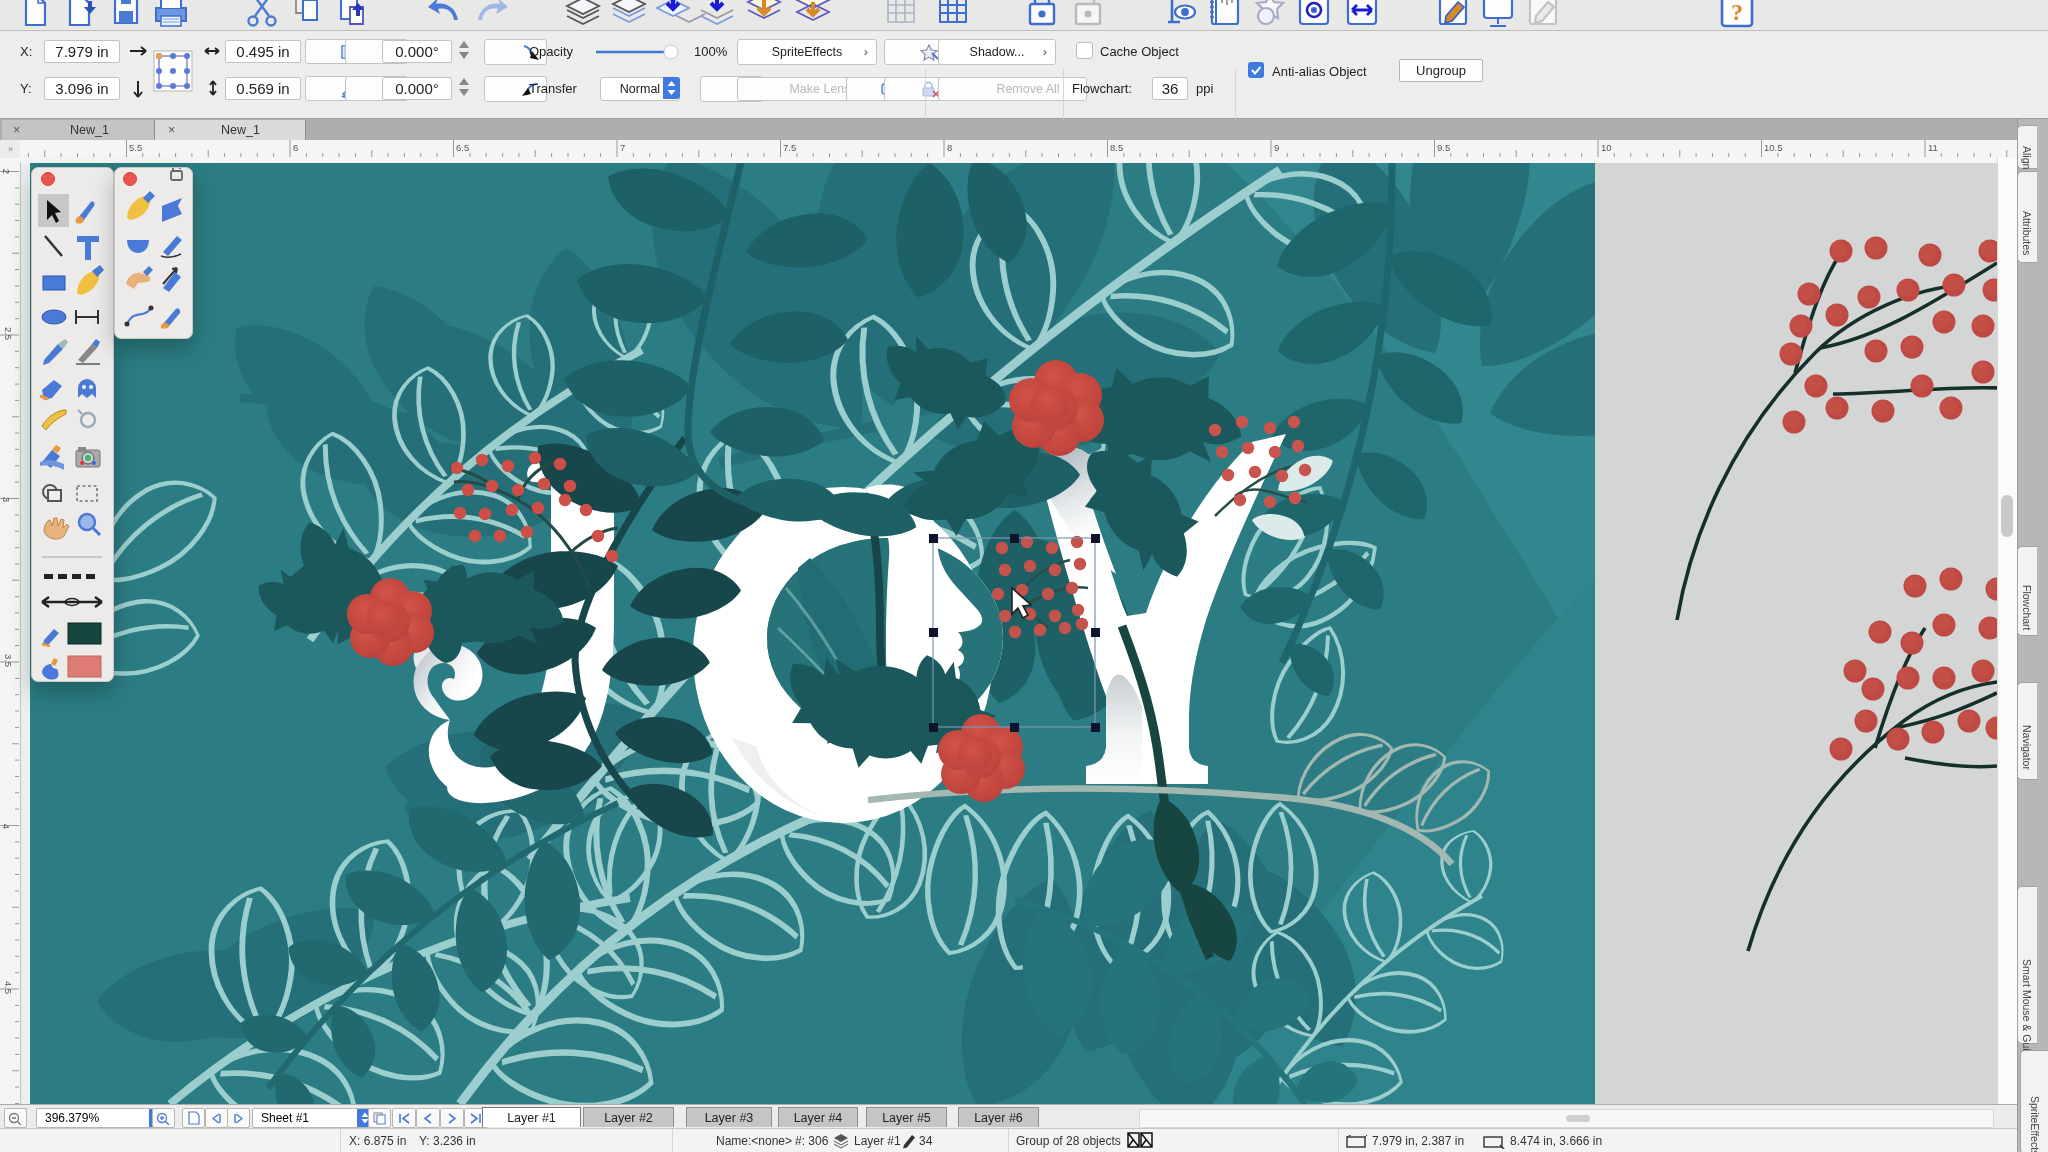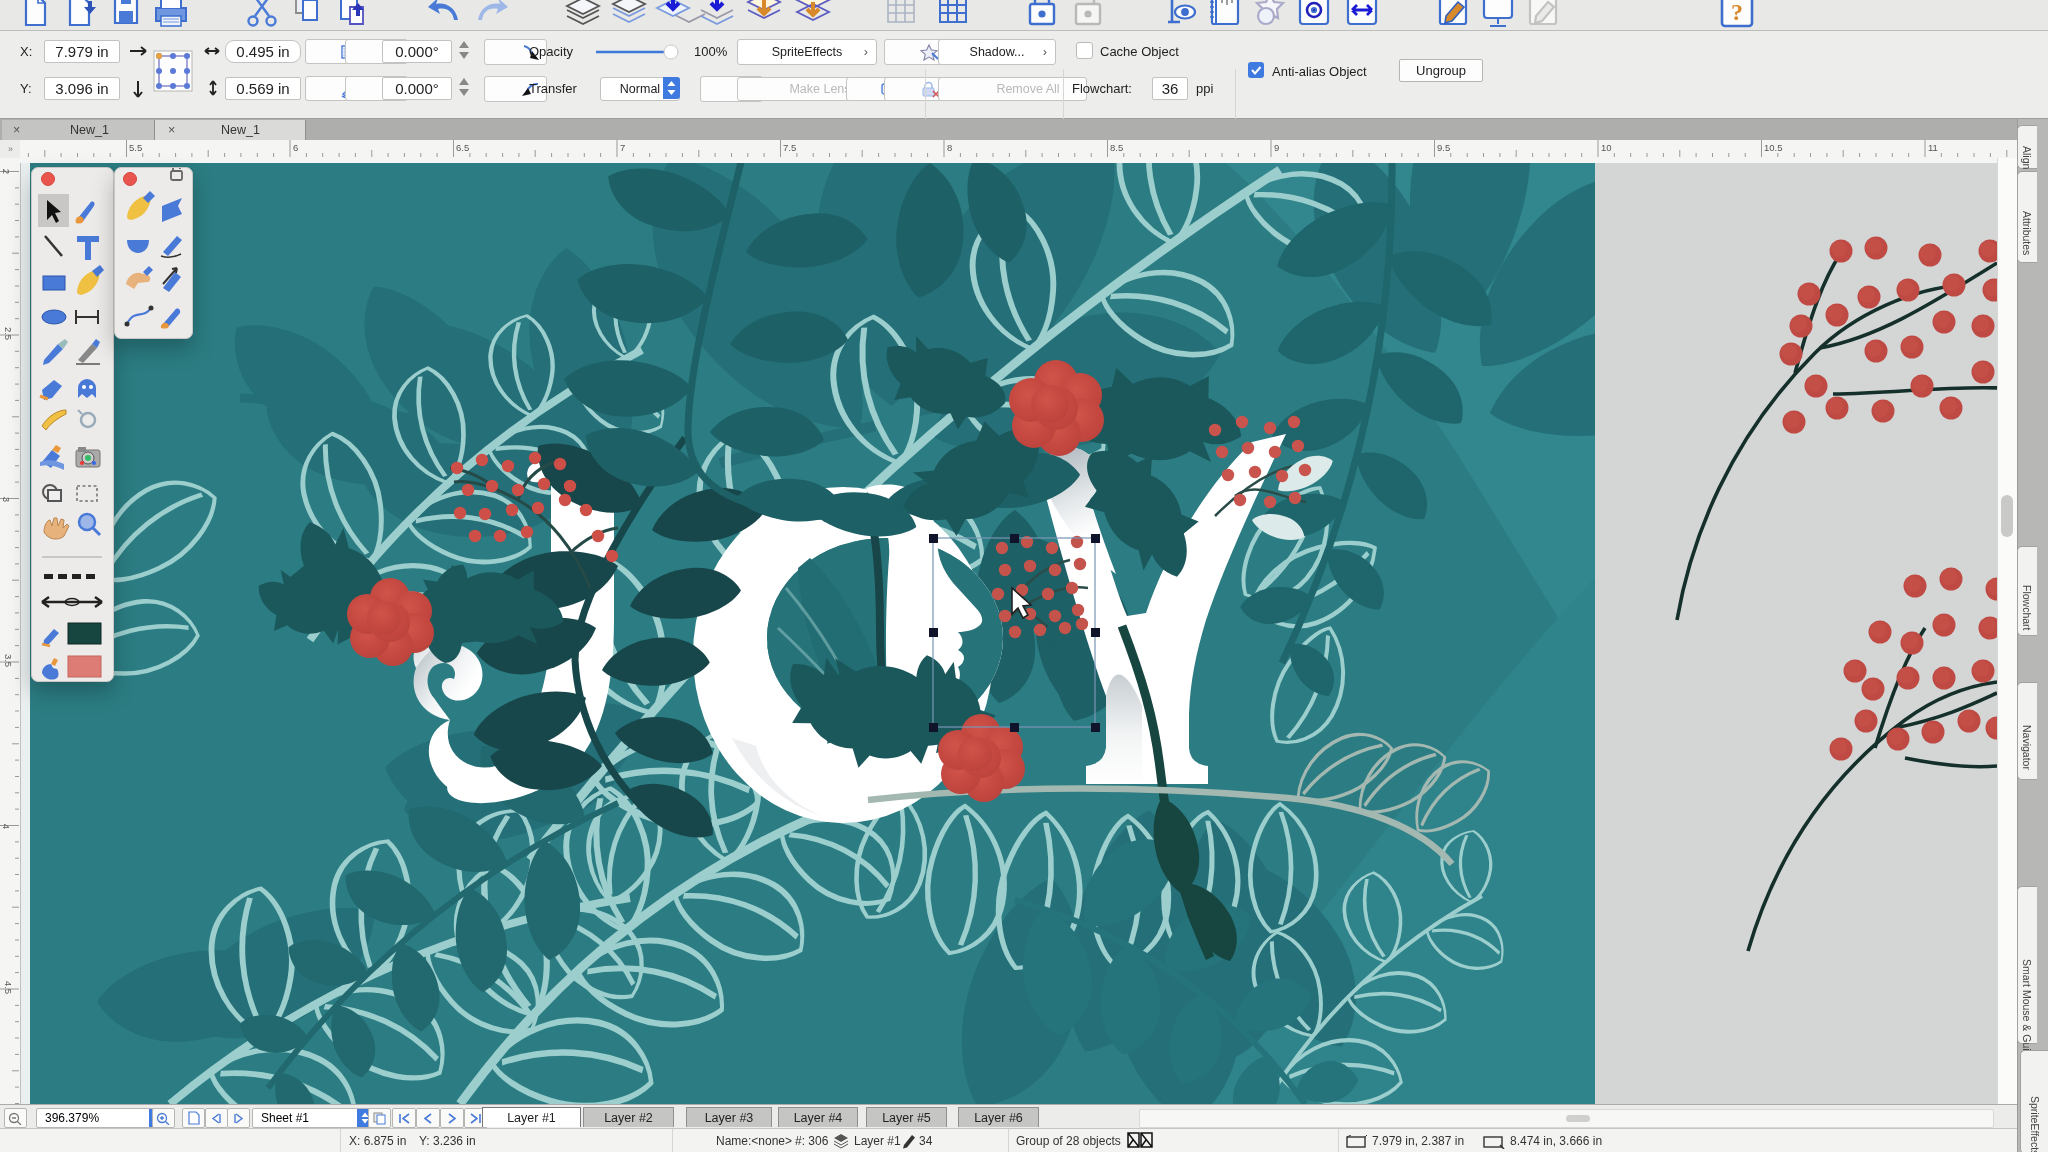--- a/index.html
+++ b/index.html
@@ -203,21 +203,21 @@
         <circle cx="33" cy="49" r="3"></circle>
         <circle cx="47" cy="49" r="3"></circle>
         <circle cx="61" cy="49" r="3"></circle>
       </g>
     <circle cx="33" cy="19" r="3" fill="#e8a33d"></circle>
   </svg>
   <svg class="abs" style="left:203px;top:6px;" width="20" height="66" viewBox="0 0 20 66">
     <path d="M2,14 h14 m-14,0 l4,-3 m-4,3 l4,3 m10,-3 l-4,-3 m4,3 l-4,3" stroke="#222" stroke-width="1.8" fill="none"></path>
     <path d="M10,44 v14 m0,-14 l-3,4 m3,-4 l3,4 m-3,10 l-3,-4 m3,4 l3,-4" stroke="#222" stroke-width="1.8" fill="none"></path>
   </svg>
-  <div class="inp" style="left:225px;top:9px;width:74px;height:21px;border-radius:9px;">0.495 in</div>
+  <div class="inp" style="left:225px;top:9px;width:74px;height:21px;">0.495 in</div>
   <div class="inp" style="left:225px;top:46px;width:74px;height:21px;">0.569 in</div>
   <div class="btn" style="left:305px;top:8px;width:28px;height:23px;">
       <svg width="22" height="18">
         <rect x="2" y="3" width="12" height="12" fill="none" stroke="#4a7ad8" stroke-width="1.4"></rect>
         <path d="M5,3 v12 M8,3 v12 M11,3 v12 M2,6 h12 M2,9 h12 M2,12 h12" stroke="#9db8e8" stroke-width="0.9"></path>
         <path d="M14,9 h6 l-3,-3 m3,3 l-3,3" stroke="#222" stroke-width="1.4" fill="none"></path>
       </svg>
     </div>
   <div class="btn" style="left:305px;top:45px;width:28px;height:23px;">
       <svg width="22" height="18">

